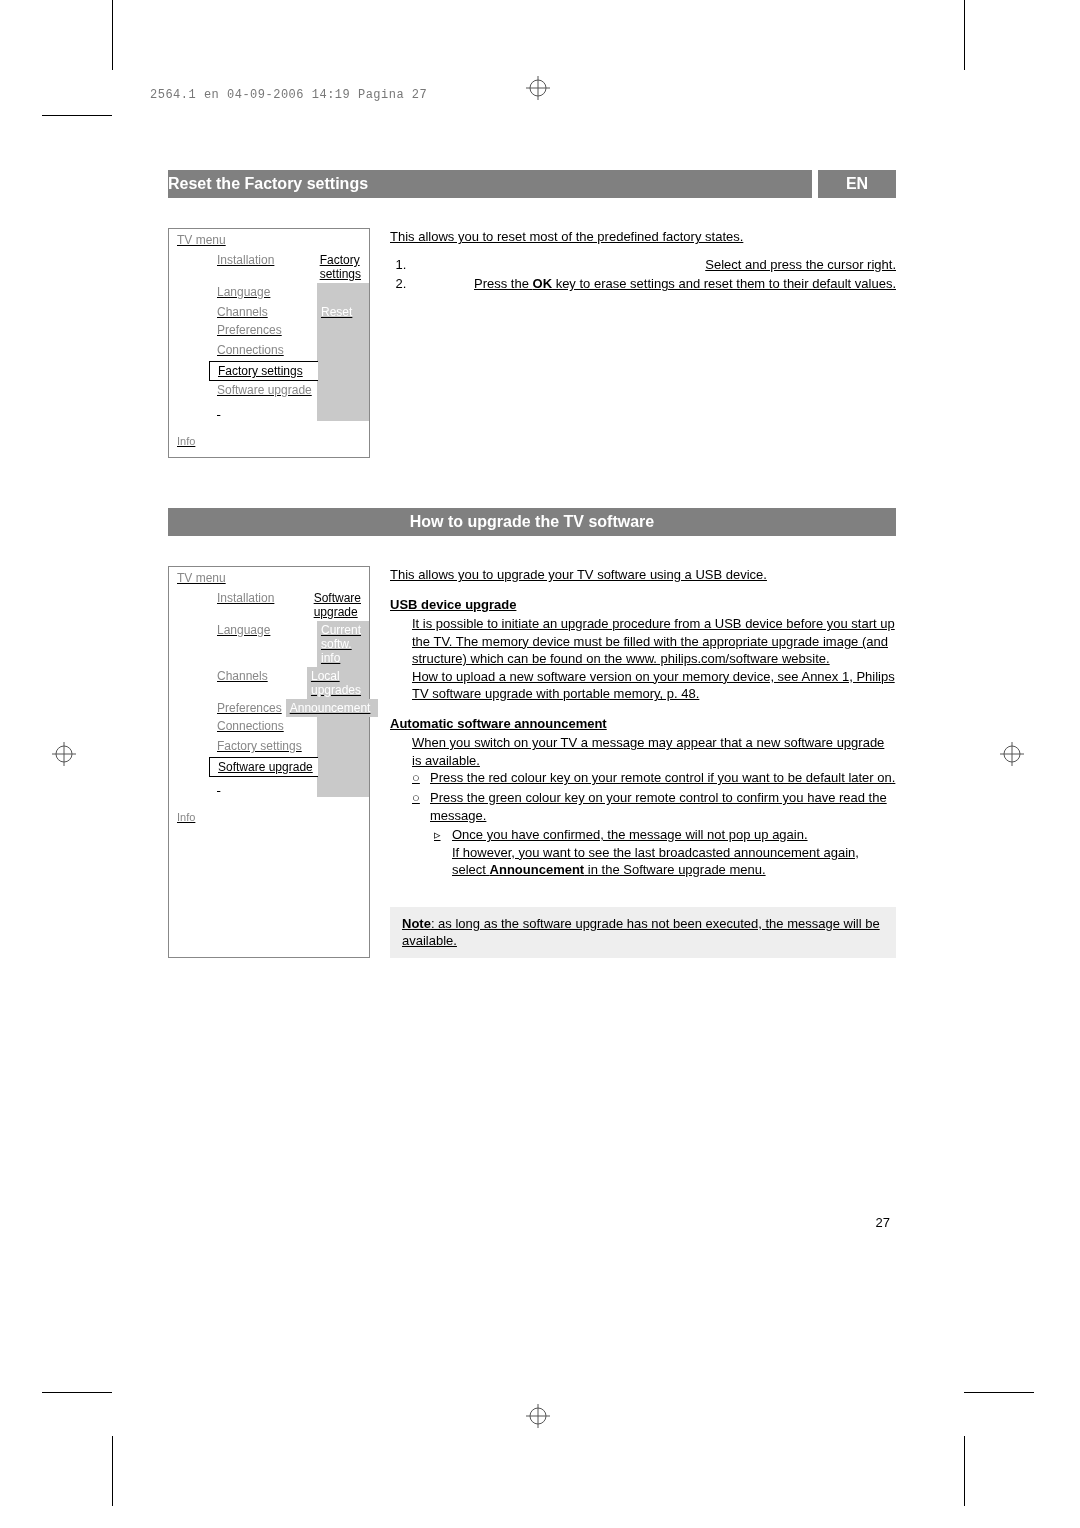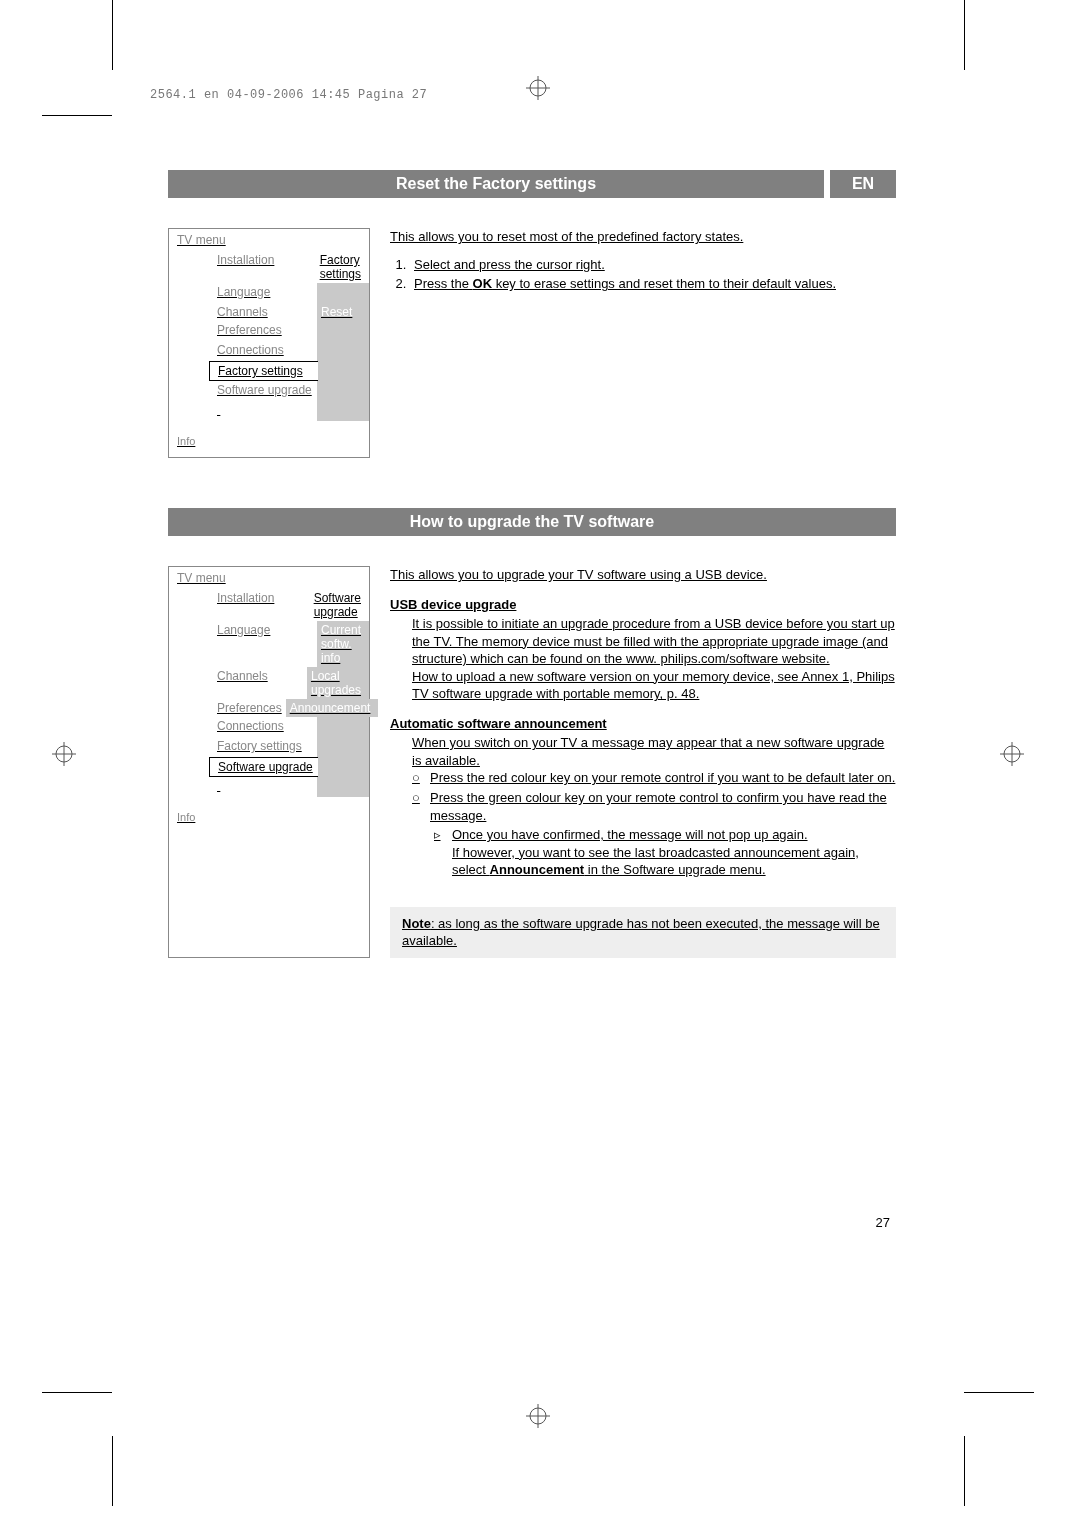--- a/index.html
+++ b/index.html
@@ -29,27 +29,27 @@
   .content {
     position:absolute;
     top:170px; left:168px; width:728px;
   }
   .title-bar {
     display:flex; margin-bottom:30px;
   }
   .title-bar .title {
     background:#808080; color:#fff;
     font-weight:bold; font-size:16px;
-    padding:5px 0; text-align:center;
+    padding:5px 0; text-align:left;
     flex:1;
   }
   .title-bar .lang {
     background:#808080; color:#fff;
     font-weight:bold; font-size:16px;
-    padding:5px 16px; margin-left:6px;
+    padding:5px 22px; margin-left:6px;
     width:34px; text-align:center;
   }
   .section { display:flex; margin-bottom:50px;text-decoration:underline; }
   .menu-box {
     width:200px; border:1px solid #888;
     background:#fff;
     flex-shrink:0;
     font-size:12px;
   }
   .menu-title { color:#888; padding:4px 8px; }
@@ -57,21 +57,21 @@
   .menu-left { width:96px; padding:2px 4px 2px 8px; color:#888;margin-left:40px; }
   .menu-right { flex:1; padding:2px 8px 2px 4px; }
   .menu-left.selected { background:#fff; color:#000; font-weight:normal; border:1px solid #000; border-right:none; }
   .menu-right.heading { color:#000; }
   .menu-right.blank { background:#c9c9c9; min-height:16px; }
   .menu-right.greytext { background:#c9c9c9; color:#fff; }
   .menu-info { color:#888; font-size:11px; padding:14px 8px 10px 8px; }
   .body-col { margin-left:20px; flex:1; line-height:1.35; }
   .body-col p { margin:0 0 10px 0; }
   ol { margin:0 0 10px 0; padding-left:20px; }
-  ol li { margin-bottom:2px; padding-left:4px; }
+  ol li { margin-bottom:2px; padding-left:4px;text-align:right; }
   .sub-h { font-weight:bold; margin-top:12px; margin-bottom:2px; }
   .indent1 { margin-left:22px; }
   .indent2 { margin-left:44px; }
   .bullet-row { display:flex; margin-bottom:2px; }
   .bullet-row .b { width:18px; flex-shrink:0; text-align:left;}
   .bullet-row .t { flex:1; }
   .note-box {
     background:#eee; padding:8px 12px; margin-top:28px; margin-left:0;
   }
   .page-num {
@@ -115,21 +115,21 @@
       </svg>
   </div>
   <div class="regmark" style="top:1404px; left:526px;">
     <svg width="24" height="24">
         <circle cx="12" cy="12" r="8" fill="none" stroke="#555" stroke-width="1"></circle>
         <line x1="0" y1="12" x2="24" y2="12" stroke="#555" stroke-width="1"></line>
         <line x1="12" y1="0" x2="12" y2="24" stroke="#555" stroke-width="1"></line>
       </svg>
   </div>
 
-  <div class="header-line">2564.1 en  04-09-2006  14:45  Pagina 27</div>
+  <div class="header-line">2564.1 en  04-09-2006  14:19  Pagina 27</div>
 
   <div class="content">
 
     <div class="title-bar">
       <div class="title">Reset the Factory settings</div>
       <div class="lang">EN</div>
     </div>
 
     <div class="section">
       <div class="menu-box">

